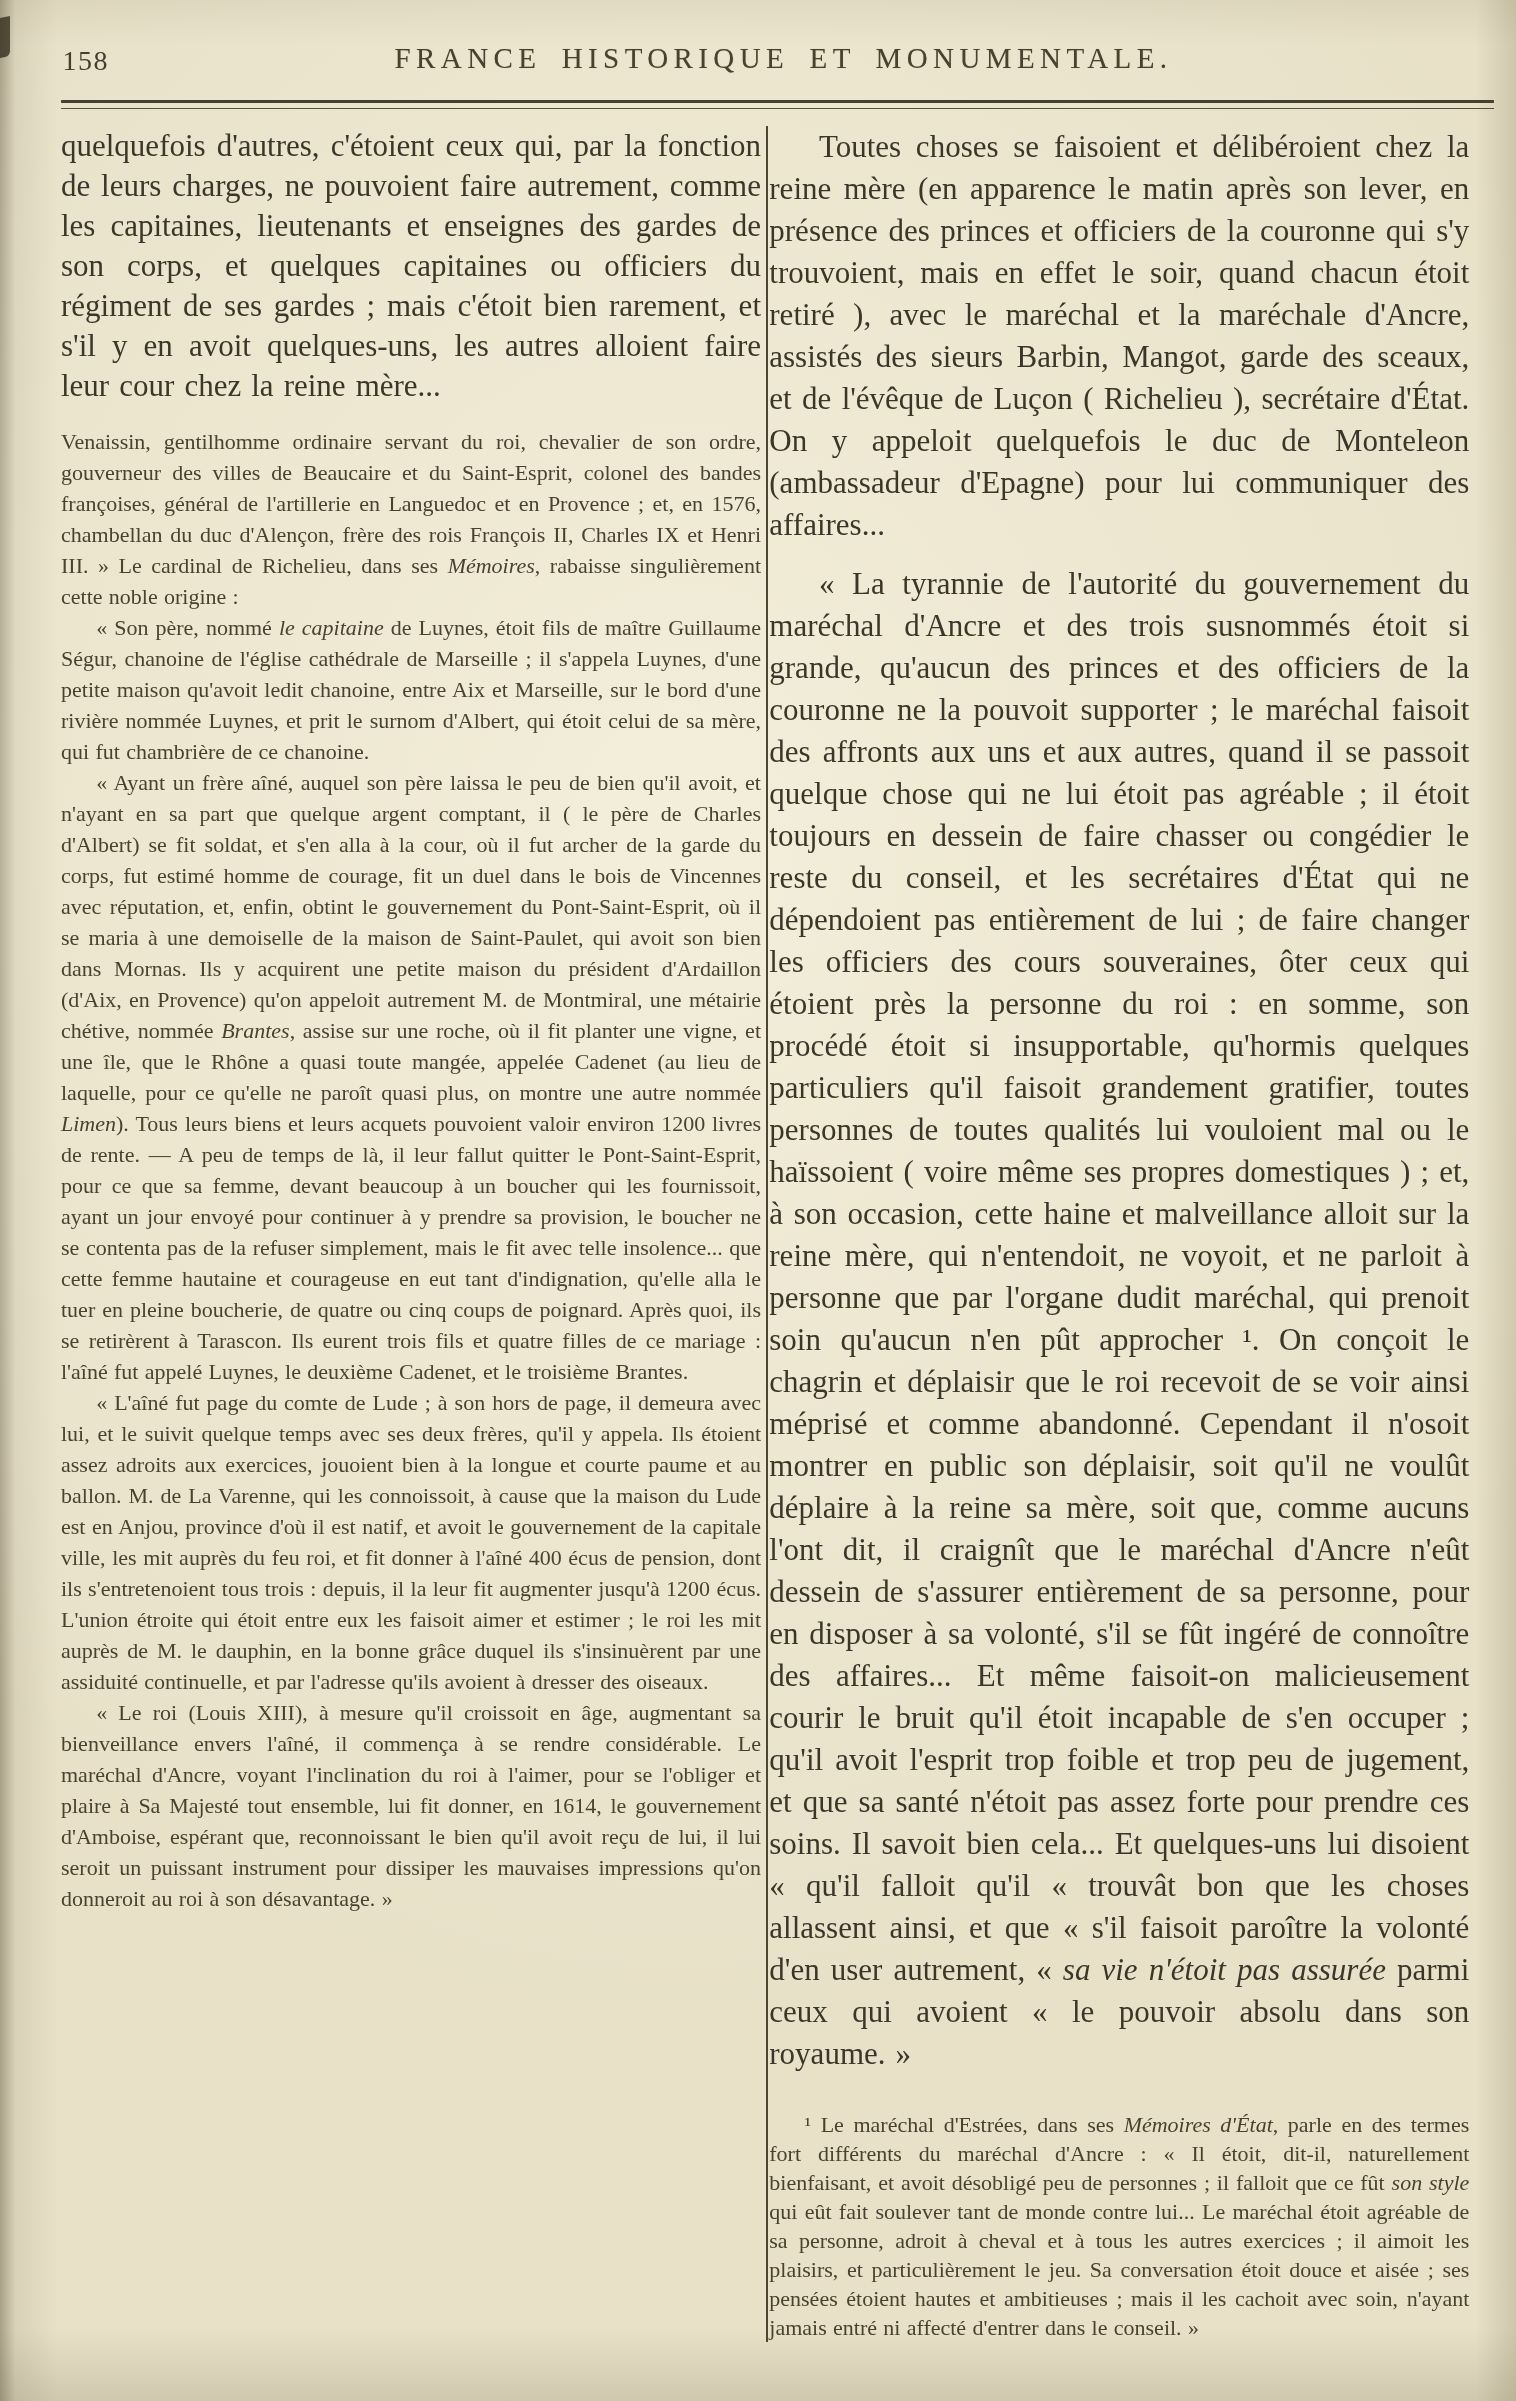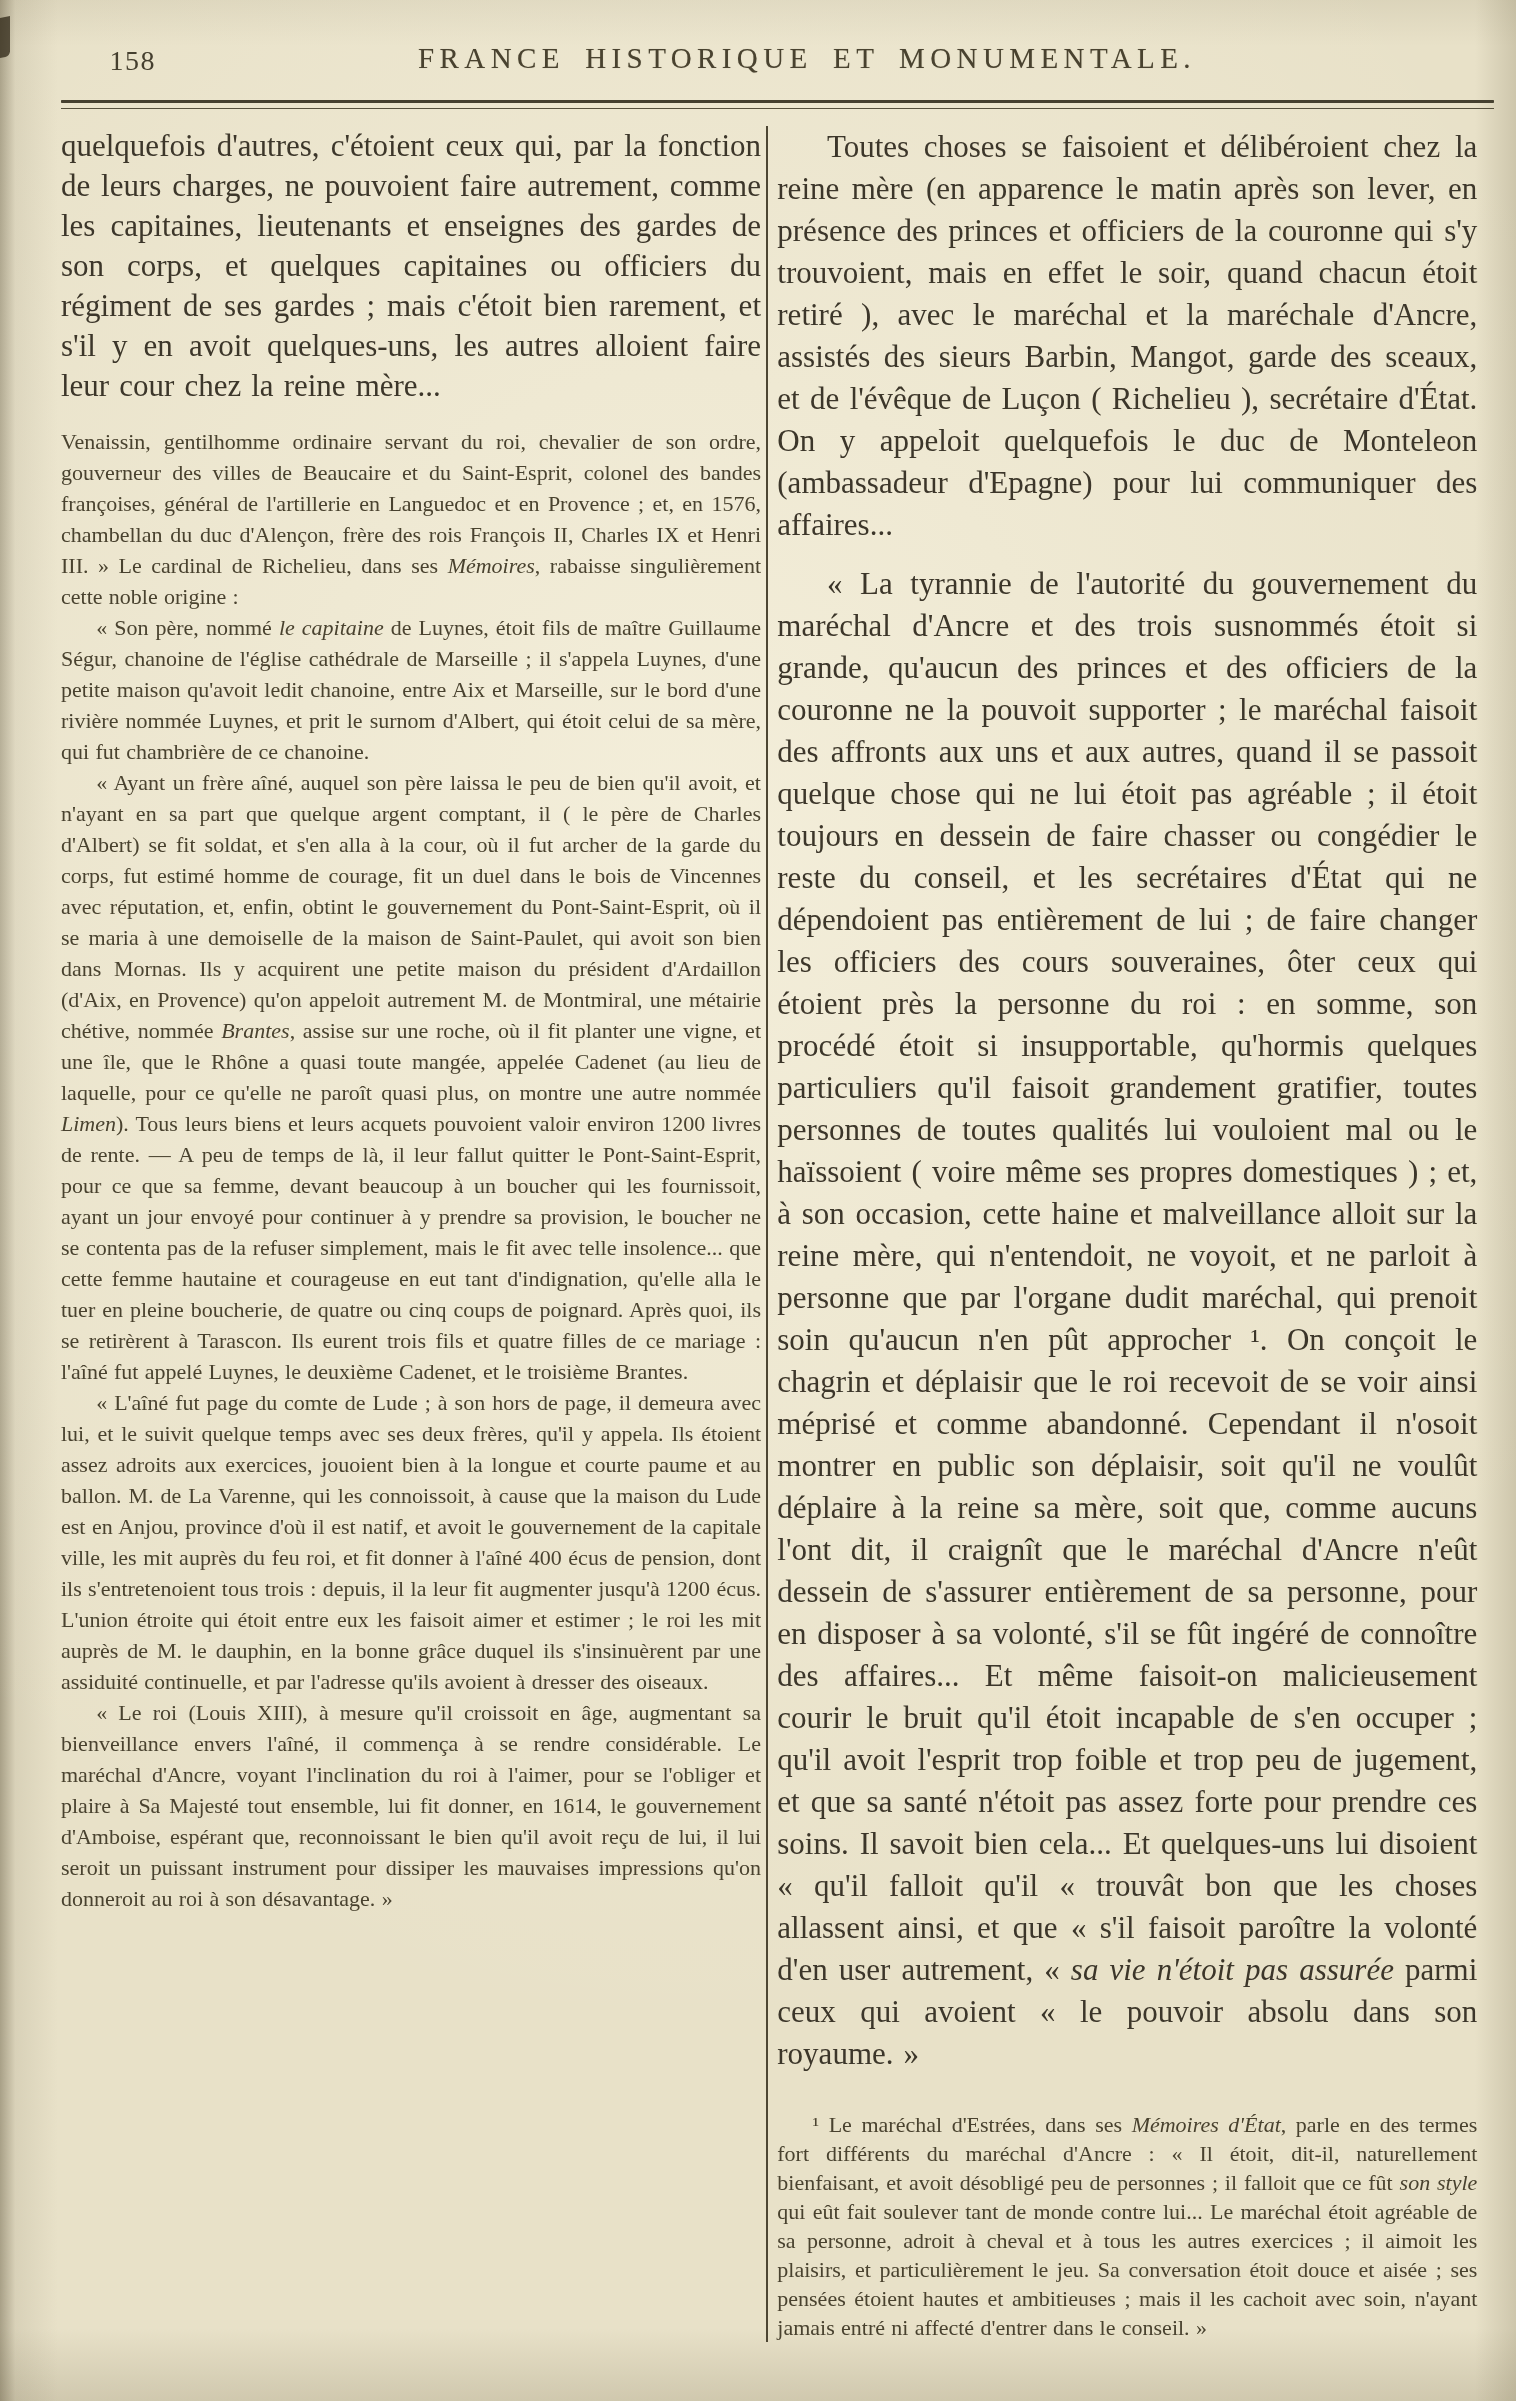--- a/index.html
+++ b/index.html
@@ -18,21 +18,21 @@
     font-family:"Liberation Serif","DejaVu Serif",serif;
     color:#3c362a;
     overflow:hidden;
   }
   .corner-mark{
     position:absolute;left:0;top:17px;width:10px;height:40px;
     background:rgba(45,38,22,0.75);
     transform:skewY(-12deg);
     border-radius:0 0 4.6px 0;
   }
-  .page-header{position:relative;height:55px;margin-left:47px;}
+  .page-header{position:relative;height:55px;}
   .page-number{
     position:absolute;left:1.5px;top:14px;
     font-size:28px;letter-spacing:1.5px;color:#453f2f;
   }
   .header-title{
     position:absolute;left:12px;right:0;top:10.7px;
     text-align:center;
     font-size:29px;
     letter-spacing:5.4px;
     word-spacing:7.7px;
@@ -43,21 +43,21 @@
   .rule-thick{height:3.1px;background:#45402f;border-radius:0.8px;}
   .rule-thin{height:1.5px;background:#55503c;margin-top:4.6px;}
   .columns{
     display:flex;
     margin-top:17px;
     align-items:stretch;
   }
   .col{flex:0 0 auto;}
   .col-left{width:700px;padding-right:5px;}
   .divider{width:2.3px;background:#4d4633;flex:0 0 auto;}
-  .col-right{width:700px;padding-left:9px;}
+  .col-right{width:700px;padding-left:1px;}
   p{margin:0;text-align:justify;text-indent:1.6em;hyphens:auto;}
   p.noindent{text-indent:0;}
   .main{
     font-size:31px;
     line-height:40px;
     word-spacing:2.3px;
   }
   .col-right .main{font-size:31px;line-height:42px;}
   .col-right .main + .main{margin-top:17px;}
   .notes{margin-top:20px;}

